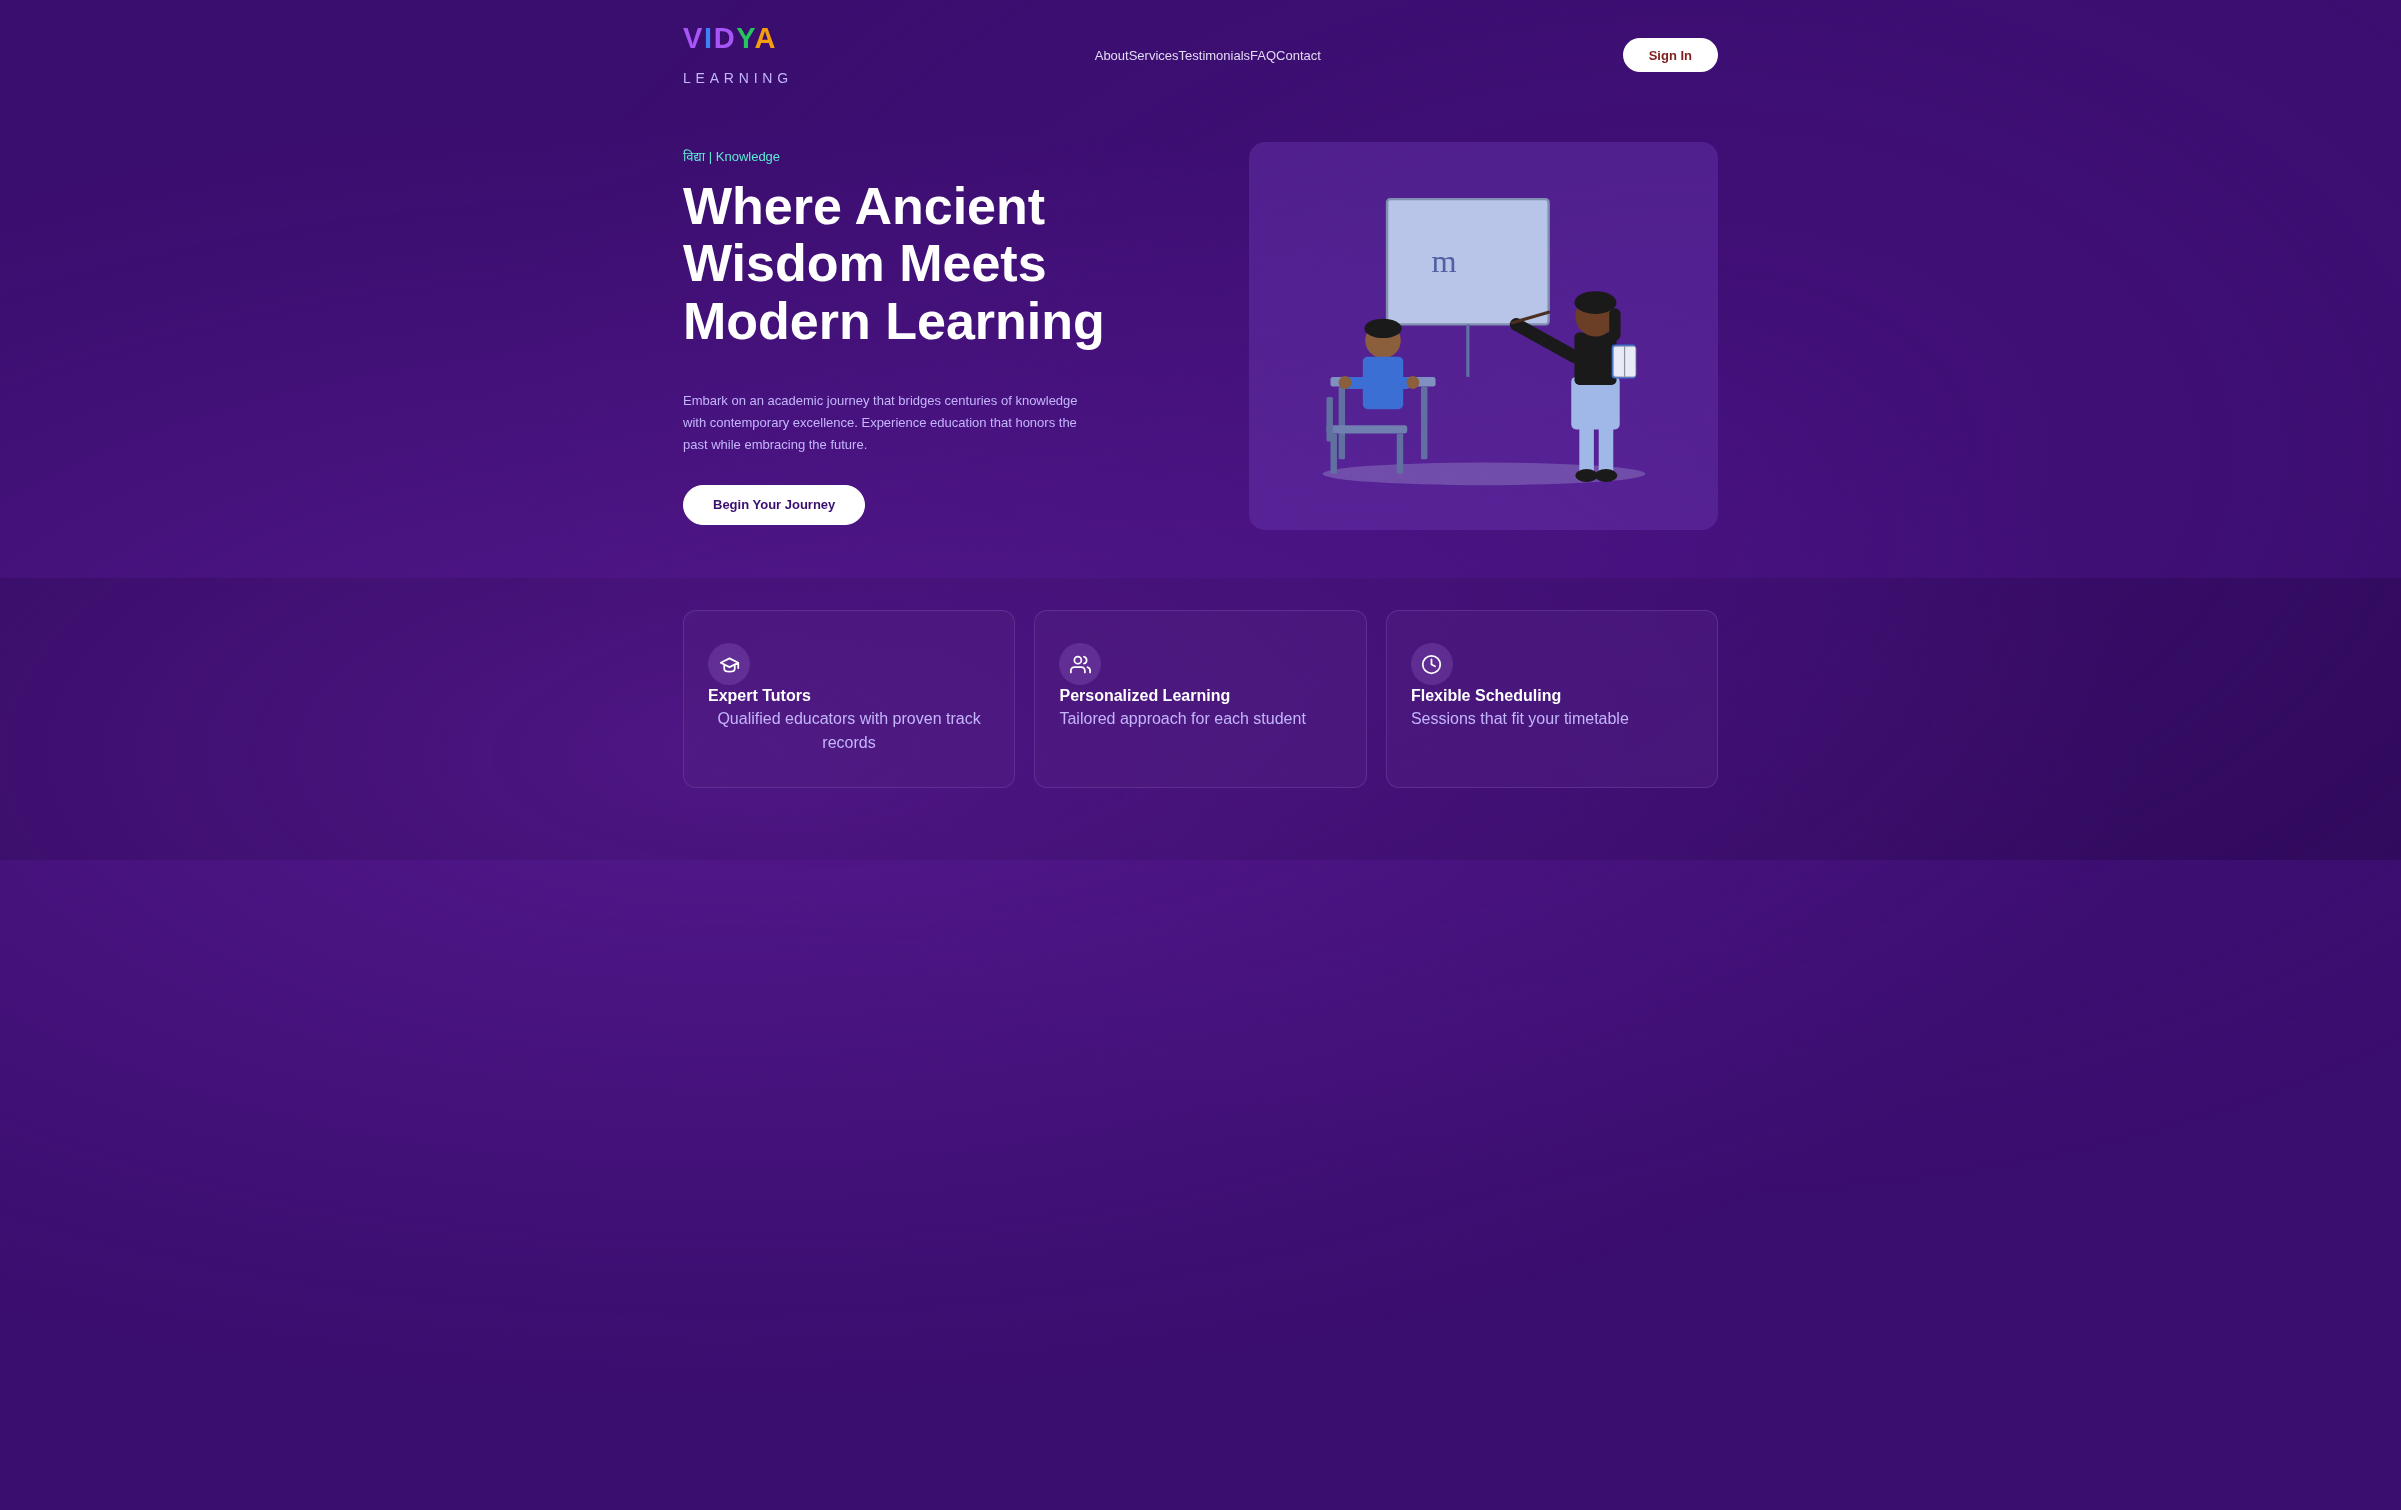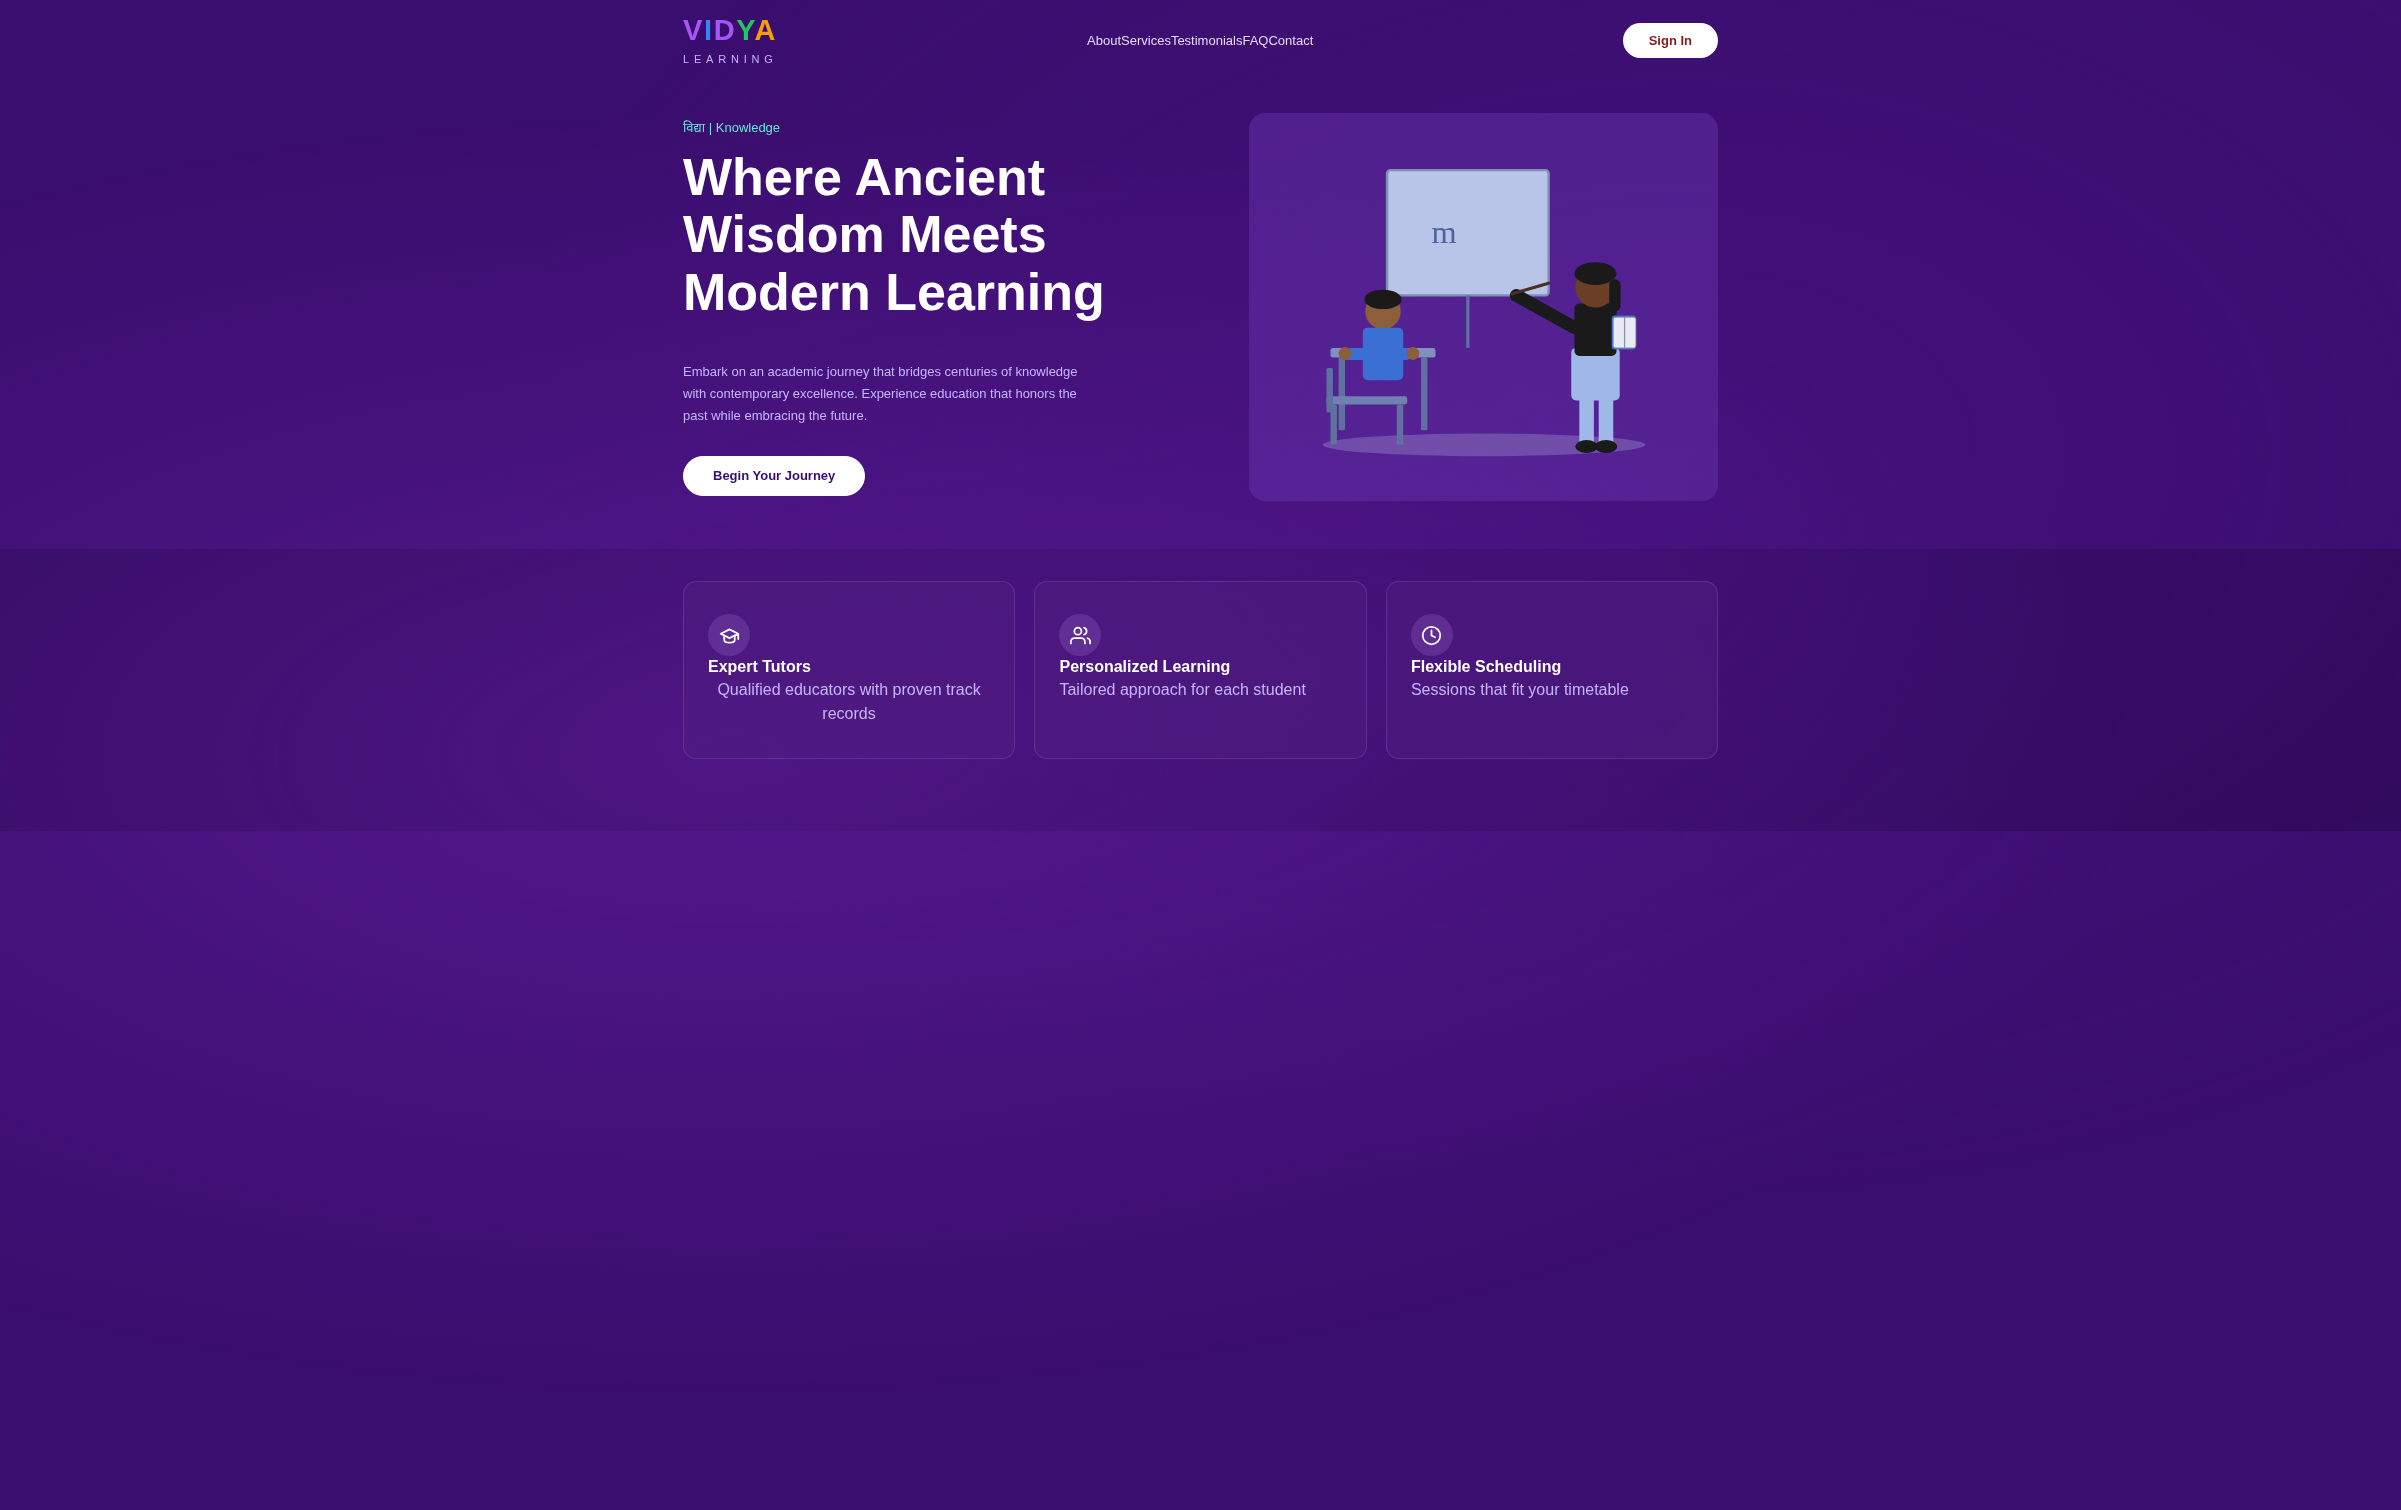--- a/index.html
+++ b/index.html
@@ -29,21 +29,21 @@
       max-width: 1131px;
       margin: 0 auto;
       padding: 0 48px;
     }
 
     
     nav {
       display: flex;
       align-items: center;
       justify-content: space-between;
-      padding: 16px 0;
+      padding: 24px 0;
     }
 
     .logo-container {
       display: flex;
       flex-direction: column;
       align-items: flex-start;
     }
 
     .logo-text {
       font-size: 29px;
@@ -53,23 +53,23 @@
     }
 
     .logo-v { color: #a855f7; }
     .logo-i { color: #3b82f6; }
     .logo-d { color: #a855f7; }
     .logo-y { color: #22c55e; }
     .logo-a { color: #f59e0b; }
 
     .logo-subtitle {
       color: #c4b5fd;
-      font-size: 11px;
+      font-size: 14px;
       letter-spacing: 4.8px;
-      margin-top: 8px;
+      margin-top: 17px;
     }
 
     .nav-links {
       display: flex;
       list-style: none;
     }
 
     .nav-links a {
       color: #e2d9f3;
       text-decoration: none;

